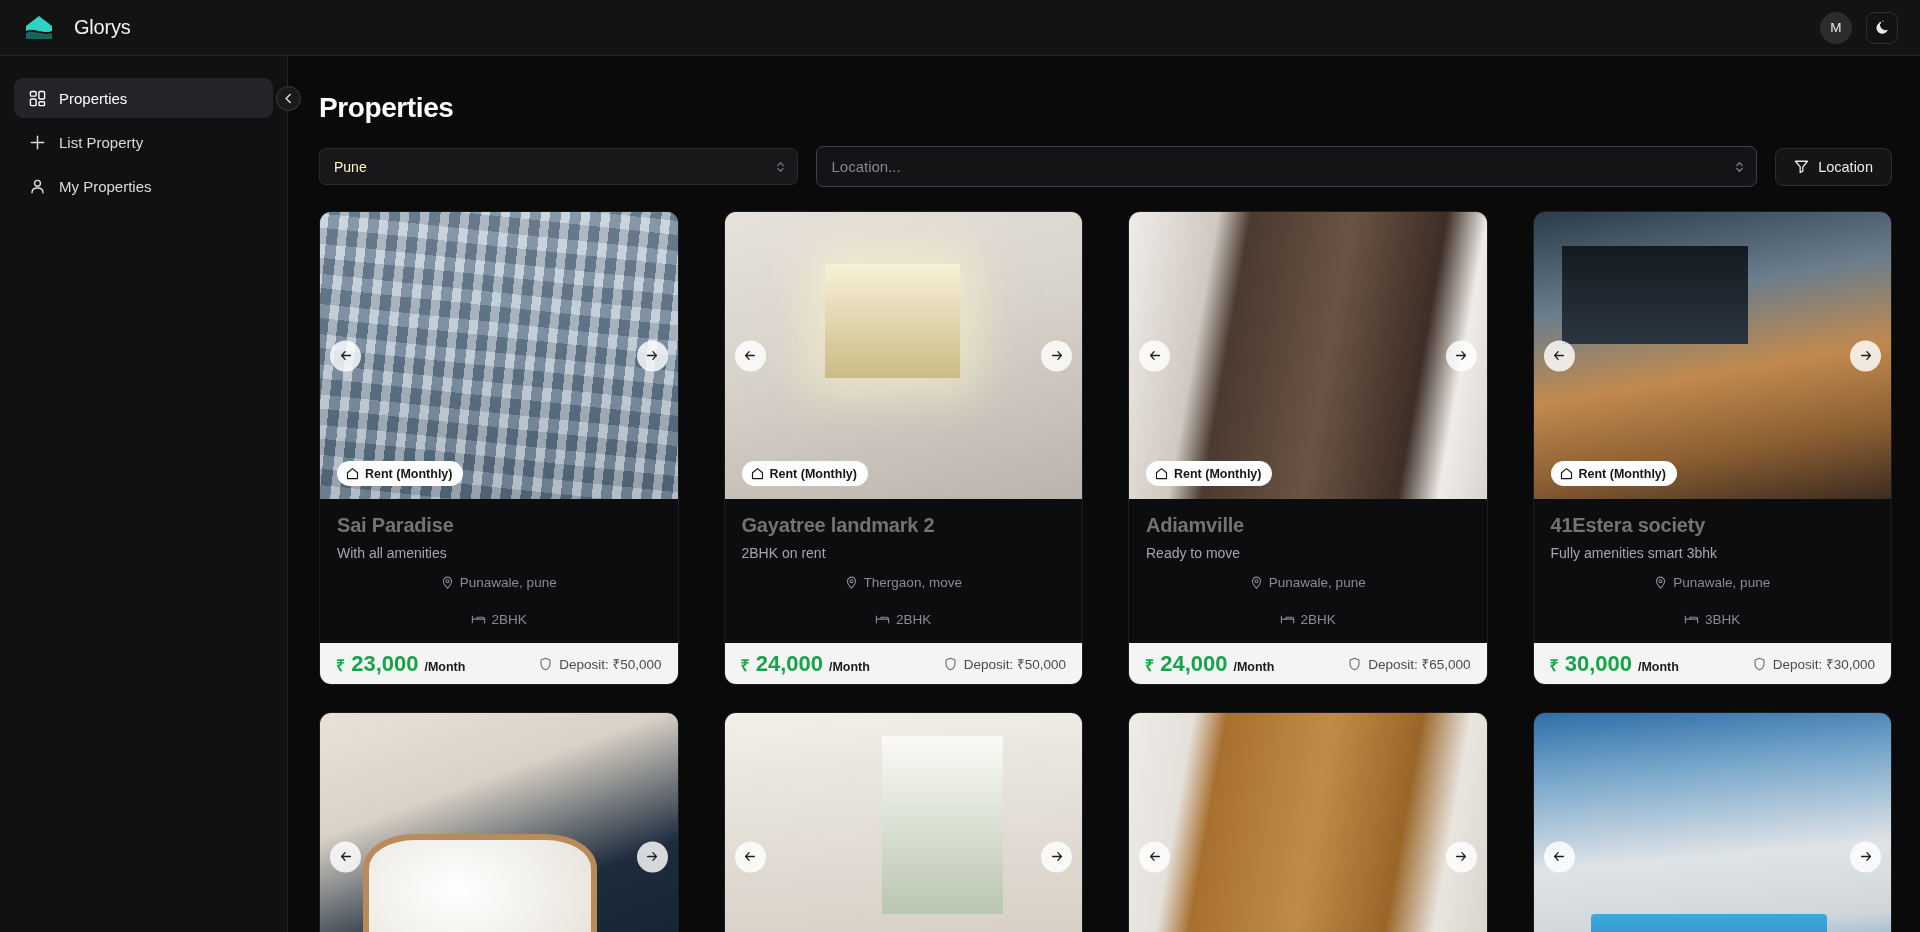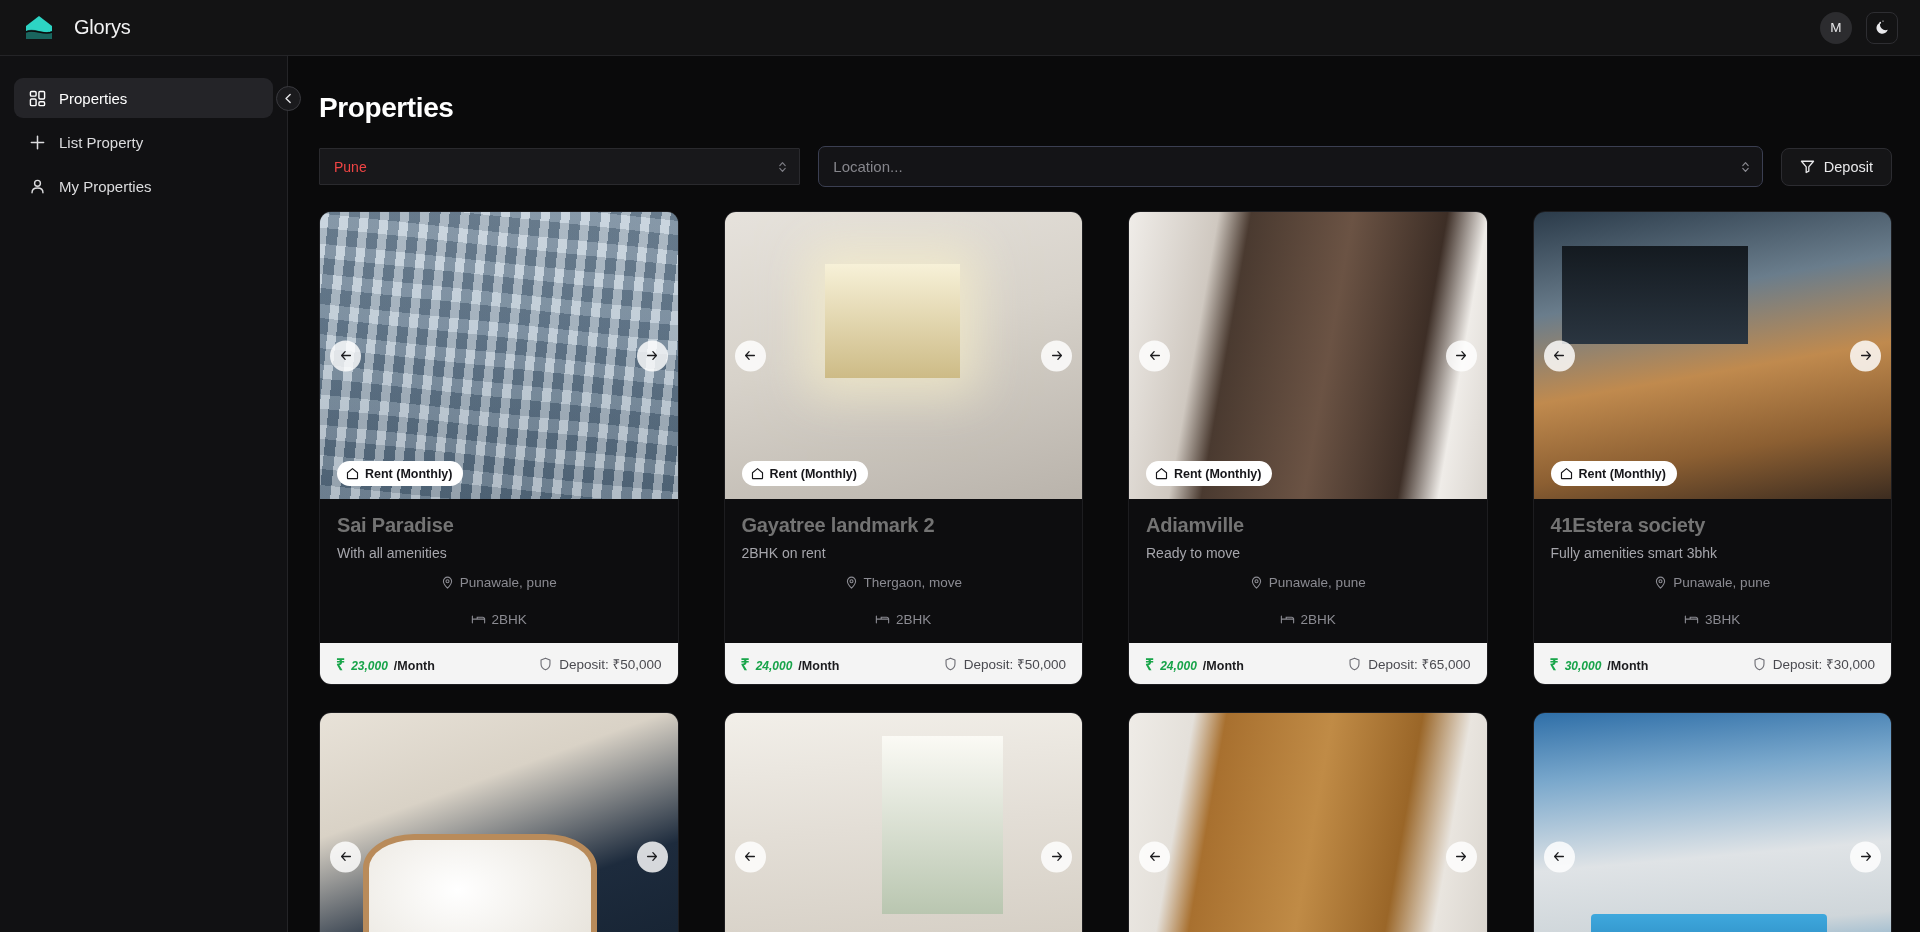--- a/index.html
+++ b/index.html
@@ -72,23 +72,23 @@
   }
   .page-title {
     color:#ffffff; font-size:28px; font-weight:700; letter-spacing:-0.4px;
     margin-bottom:22px;
   }
 
   
   .filters-row { display:flex; align-items:center; gap:18px; margin-bottom:24px; }
   .city-select {
     position:relative; width:489px; height:37px;
-    background:#18181b; border:1px solid #2a2a2e; border-radius:1px;
+    background:#18181b; border:1px solid #2a2a2e; border-radius:7px;
     display:flex; align-items:center; padding:0 14px;
-    color:#ef4444; font-size:14px;
+    color:#fef9c3; font-size:14px;
   }
   .city-select .stepper {
     position:absolute; right:12px; top:50%; transform:translateY(-50%);
     display:flex; flex-direction:column; gap:2px;
   }
   .loc-wrap {
     position:relative; width:960px; height:41px;
     background:#141417; border:1px solid #3b3f52; border-radius:7px;
     display:flex; align-items:center; padding:0 14px;
   }
@@ -146,21 +146,21 @@
   .card-meta { display:flex; align-items:center; gap:22px; margin-top:14px;flex-direction:column; }
   .meta-item { display:flex; align-items:center; gap:6px; color:#8b8b92; font-size:13.5px; }
 
   .card-foot {
     background:#f4f4f4; height:41px;
     display:flex; align-items:center; justify-content:space-between;
     padding:0 16px;
   }
   .price-left { display:flex; align-items:baseline; gap:6px; }
   .rupee { color:#19a54a; font-size:16px; font-weight:700; }
-  .price { color:#17a349; font-size:12px; font-weight:700;font-style:italic; }
+  .price { color:#17a349; font-size:22px; font-weight:700; }
   .per { color:#1b1b1e; font-size:12.5px; font-weight:700; }
   .deposit { display:flex; align-items:center; gap:7px; color:#4a4a50; font-size:13.5px; }
 
   
   .ph-building { background:
       linear-gradient(180deg,#9fb3c4 0%,#8fa5b8 40%,#6f8496 100%); }
   .ph-building::after{content:"";position:absolute;inset:0;
       background:repeating-linear-gradient(96deg,rgba(255,255,255,.34) 0 9px,rgba(40,60,80,.30) 9px 20px),
                  repeating-linear-gradient(6deg,rgba(255,255,255,.18) 0 14px,rgba(30,45,60,.22) 14px 30px);}
   .ph-room { background:linear-gradient(165deg,#e6e2dc 0%,#d7d2ca 45%,#b9b3ab 100%); }
@@ -264,21 +264,21 @@
         <svg width="9" height="13" viewBox="0 0 10 14">
           <path d="M2 5.4L5 2.2l3 3.2M2 8.6L5 11.8l3-3.2" stroke="#8b8b92" stroke-width="1.3" fill="none" stroke-linecap="round" stroke-linejoin="round"></path>
         </svg>
       </span>
     </div>
 
     <div class="filters-btn">
       <svg width="15" height="15" viewBox="0 0 16 16">
         <path d="M1.6 2.4h12.8l-5 6v4.6l-2.8 1.4V8.4z" fill="none" stroke="#e9e9eb" stroke-width="1.4" stroke-linejoin="round"></path>
       </svg>
-      <span>Deposit</span>
+      <span>Location</span>
     </div>
   </div>
 
   <div class="grid">
 
     <div class="card">
       <div class="card-media">
         <div class="photo ph-building"></div>
         <div class="nav-arrow left">
           <svg width="14" height="14" viewBox="0 0 16 16">

